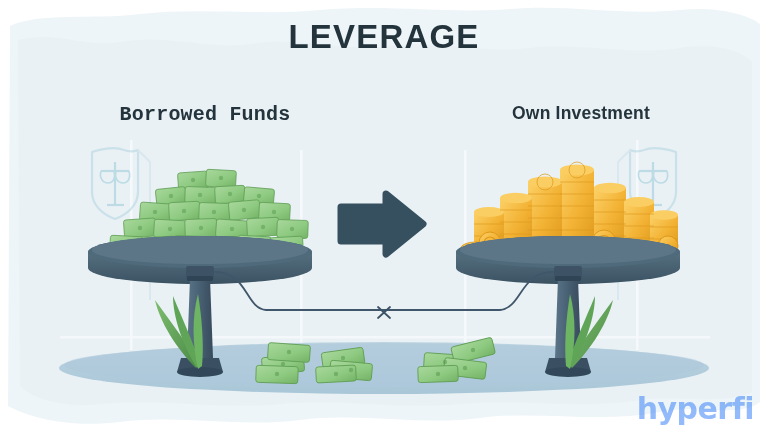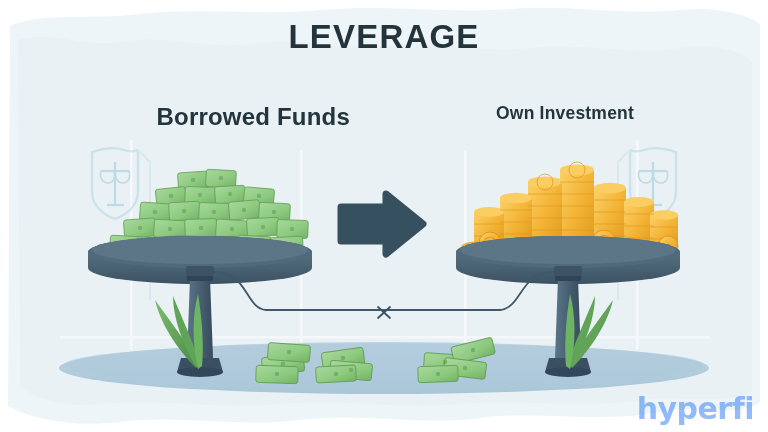--- a/index.html
+++ b/index.html
@@ -29,25 +29,26 @@
   #title {
     left: 0; right: 0; top: 18px;
     text-align: center;
     font-size: 33px;
     letter-spacing: 1.2px;
     font-weight: bold;
     color: #24343c;
   }
   #label-left {
     left: 60px; width: 290px; top: 103px;
-    text-align: right;
-    font-size: 24px;
+    text-align: center;
+    font-size: 20px;
+    font-family: Liberation Mono, monospace;
   }
   #label-right {
-    left: 420px; width: 290px; top: 103px;
+    left: 436px; width: 290px; top: 103px;
     text-align: center;
     font-size: 17.5px;
   }
   #watermark {
     position: absolute;
     right: 14px; bottom: 6px;
     font-size: 30px;
     font-weight: bold;
     letter-spacing: -0.5px;
     color: #3b82f6;

